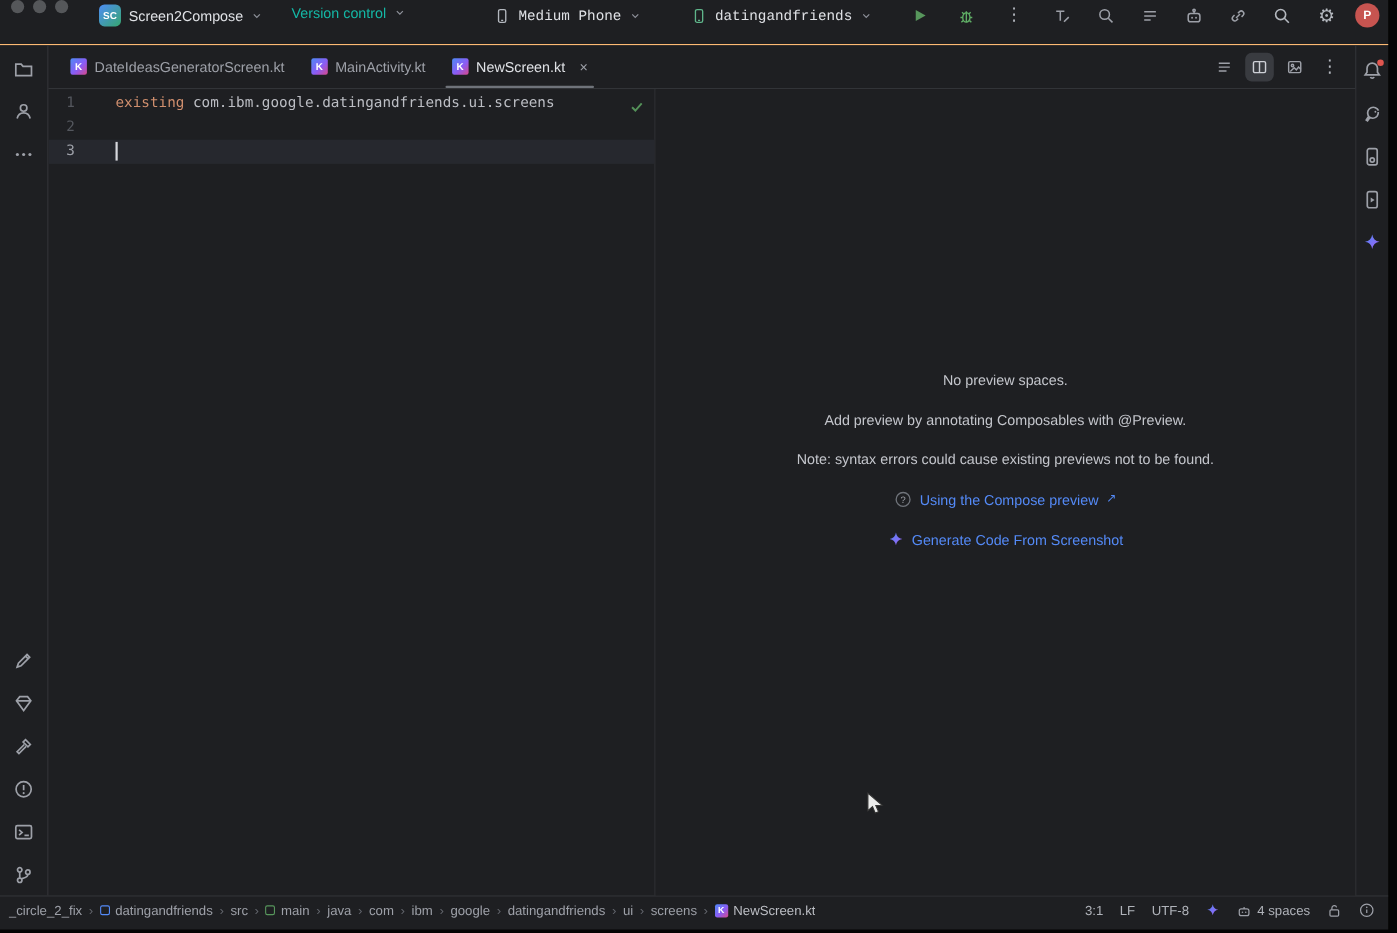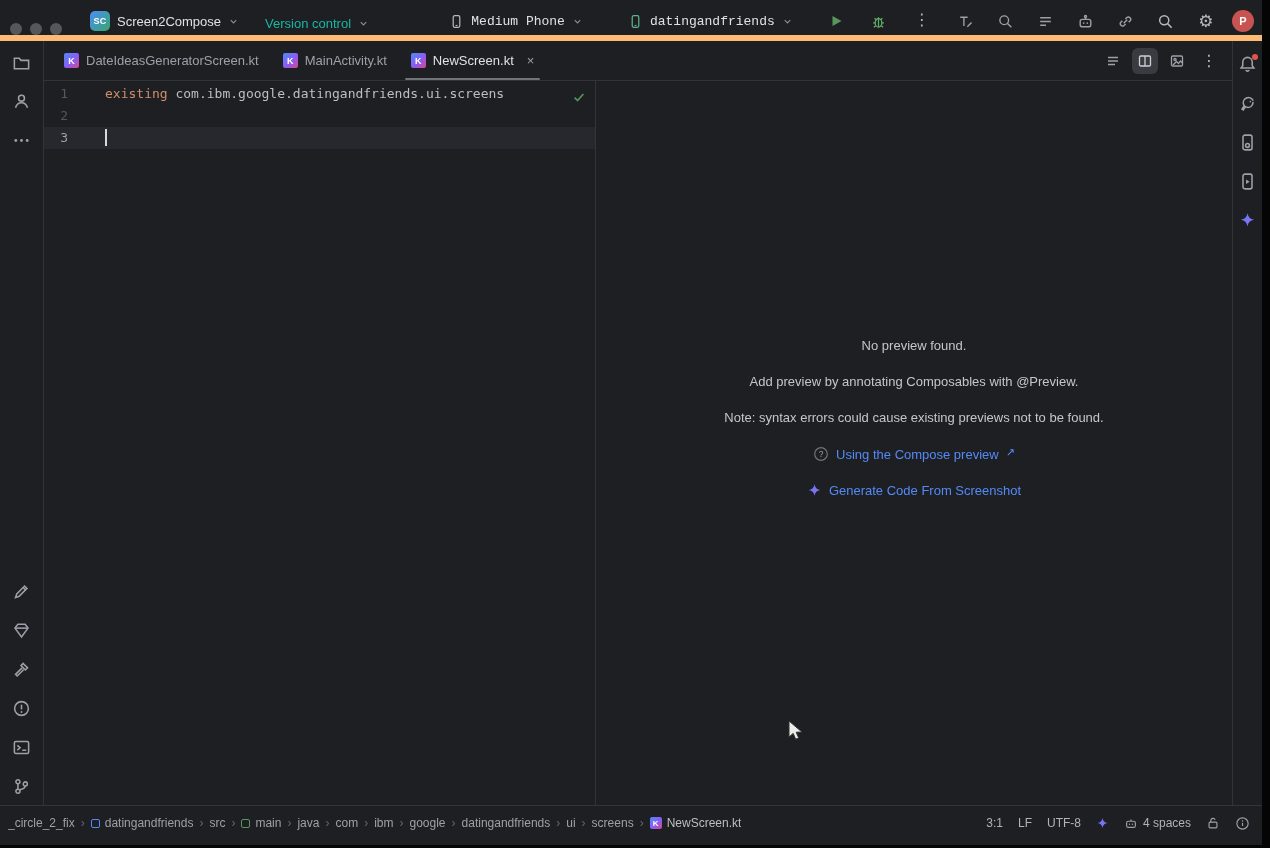--- a/index.html
+++ b/index.html
@@ -2,21 +2,21 @@
 <html><head>
 <meta charset="utf-8">
 <style>
   * { box-sizing: border-box; margin: 0; padding: 0; }
   html,body { background:#000; }
   body { font-family:"Liberation Sans","DejaVu Sans",sans-serif; }
   .window { position:relative; width:1270px; height:848px; background:#050505; overflow:hidden; }
   .app { position:absolute; left:0; top:0; width:1262px; height:845px; background:#1e1f22; display:flex; flex-direction:column; }
 
   
-  .titlebar { height:41px; min-height:41px; border-bottom:6px solid #fdba74; display:flex; align-items:flex-end; padding:0 8px 0 10px; }
+  .titlebar { height:41px; min-height:41px; border-bottom:1px solid #fdba74; display:flex; align-items:flex-start; padding:0 8px 0 10px; }
   .traffic { display:flex; gap:8px; margin-right:22px; }
   .tl { width:12px; height:12px; border-radius:50%; background:#55575a; }
   .tb-group { display:flex; align-items:center; gap:7px; padding:4px 6px; border-radius:6px; color:#dfe1e5; font-size:13px; white-space:nowrap; cursor:default; }
   .tb-group.dim { color:#14b8a6; }
   .project-badge { width:20px; height:20px; border-radius:5px; background:linear-gradient(135deg,#4e8df6,#36a66f); color:#fff; font-size:9px; font-weight:700; display:flex; align-items:center; justify-content:center; letter-spacing:.2px; }
   .tb-center { margin-left:auto; margin-right:auto; position:relative; left:26px; display:flex; align-items:center; gap:15px;font-family:Liberation Mono, monospace; }
   .tb-right { display:flex; align-items:center; gap:12px; }
   .tbi { width:28px; height:28px; display:flex; align-items:center; justify-content:center; border-radius:6px; }
   .avatar { width:22px; height:22px; border-radius:50%; background:#c75450; color:#fff; font-size:11px; font-weight:700; display:flex; align-items:center; justify-content:center; }
   .kebab { font-size:16px; color:#b4b8bf; line-height:1; }
@@ -56,21 +56,21 @@
   .caret { position:absolute; left:61px; top:2px; width:2px; height:17px; background:#d6d8dd; }
   .inspection-check { position:absolute; top:9px; right:9px; }
 
   
   .preview { flex:1; position:relative; background:#1e1f22; }
   .preview-msg { position:absolute; left:0; right:0; top:257px; display:flex; flex-direction:column; align-items:center; gap:21px; font-size:13px; color:#c4c6cc; }
   .link-row { display:flex; align-items:center; gap:7px; color:#548af7; }
   .ext-arrow { font-size:11px; color:#548af7; position:relative; top:-2px; }
 
   
-  .statusbar { height:40px; min-height:31px; border-top:1px solid #323438; display:flex; align-items:center; padding:0 12px 5px 8px; font-size:12px; color:#9da0a8; }
+  .statusbar { height:31px; min-height:31px; border-top:1px solid #323438; display:flex; align-items:center; padding:0 12px 5px 8px; font-size:12px; color:#9da0a8; }
   .crumbs { display:flex; align-items:center; gap:6px; min-width:0; overflow:hidden; white-space:nowrap; }
   .crumb { display:flex; align-items:center; gap:5px; }
   .crumb.last { color:#bcbec4; }
   .crumb-sep { color:#63666d; font-size:12px; }
   .mod-ico { width:9px; height:9px; border:1.5px solid #548af7; border-radius:2px; }
   .src-ico { width:9px; height:9px; border:1.5px solid #57965c; border-radius:2px; }
   .sb-right { margin-left:auto; display:flex; align-items:center; gap:15px; color:#b0b3ba; white-space:nowrap; }
   .sb-item { display:flex; align-items:center; gap:5px; }
 
   .cursor-overlay { position:absolute; left:787px; top:720px; pointer-events:none; }
@@ -309,21 +309,21 @@
             </div>
             <span class="inspection-check">
               <svg width="14" height="14" viewBox="0 0 16 16" fill="none">
                   <path d="M3 8.6l3.4 3.4L13 4.6" stroke="#549159" stroke-width="2"></path>
                 </svg>
             </span>
           </div>
 
           <div class="preview">
             <div class="preview-msg">
-              <div>No preview found.</div>
+              <div>No preview spaces.</div>
               <div>Add preview by annotating Composables with @Preview.</div>
               <div>Note: syntax errors could cause existing previews not to be found.</div>
               <div class="link-row">
                 <svg width="16" height="16" viewBox="0 0 16 16" fill="none">
                     <circle cx="8" cy="8" r="6.3" stroke="#6f737a" stroke-width="1.2"></circle>
                     <text x="8" y="11.2" text-anchor="middle" font-size="8.5" fill="#9da0a8" font-family="Liberation Sans, sans-serif">?</text>
                   </svg>
                 <span>Using the Compose preview</span>
                 <span class="ext-arrow">↗</span>
               </div>

